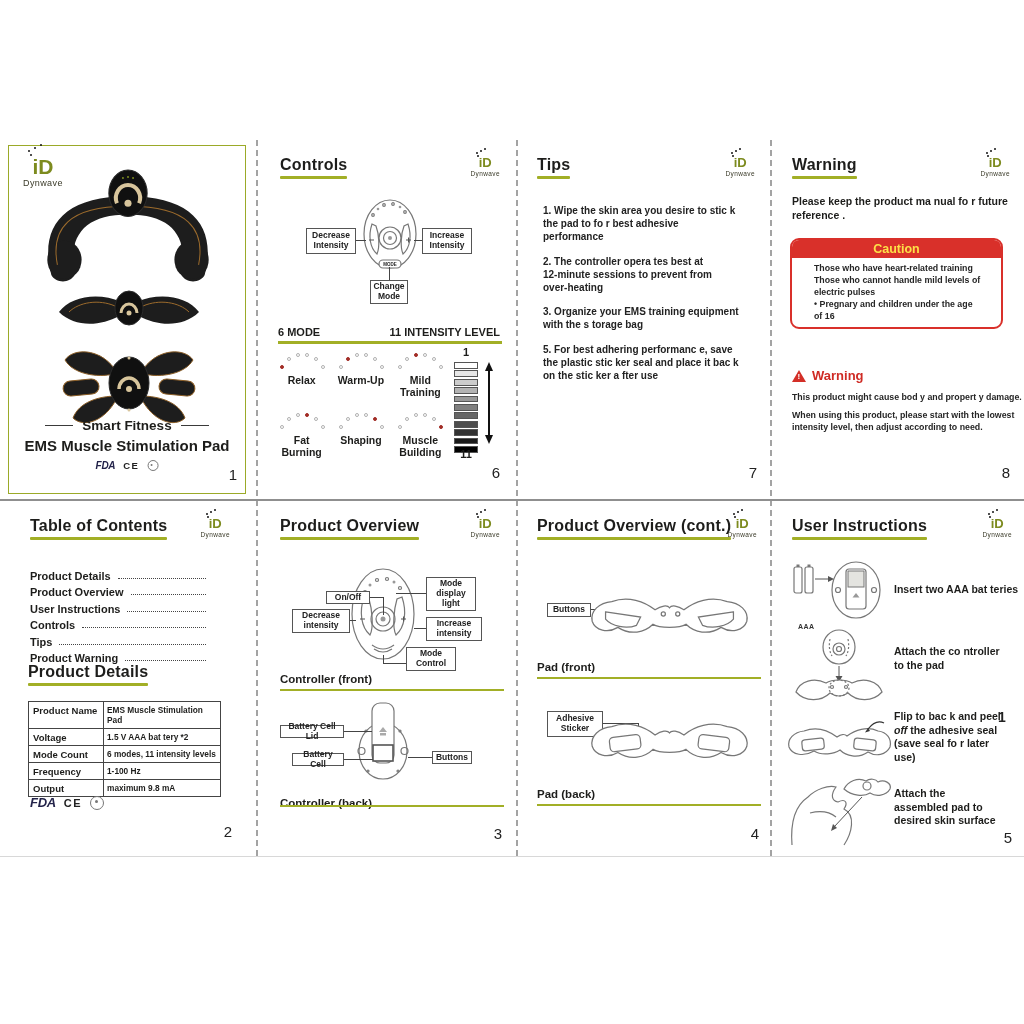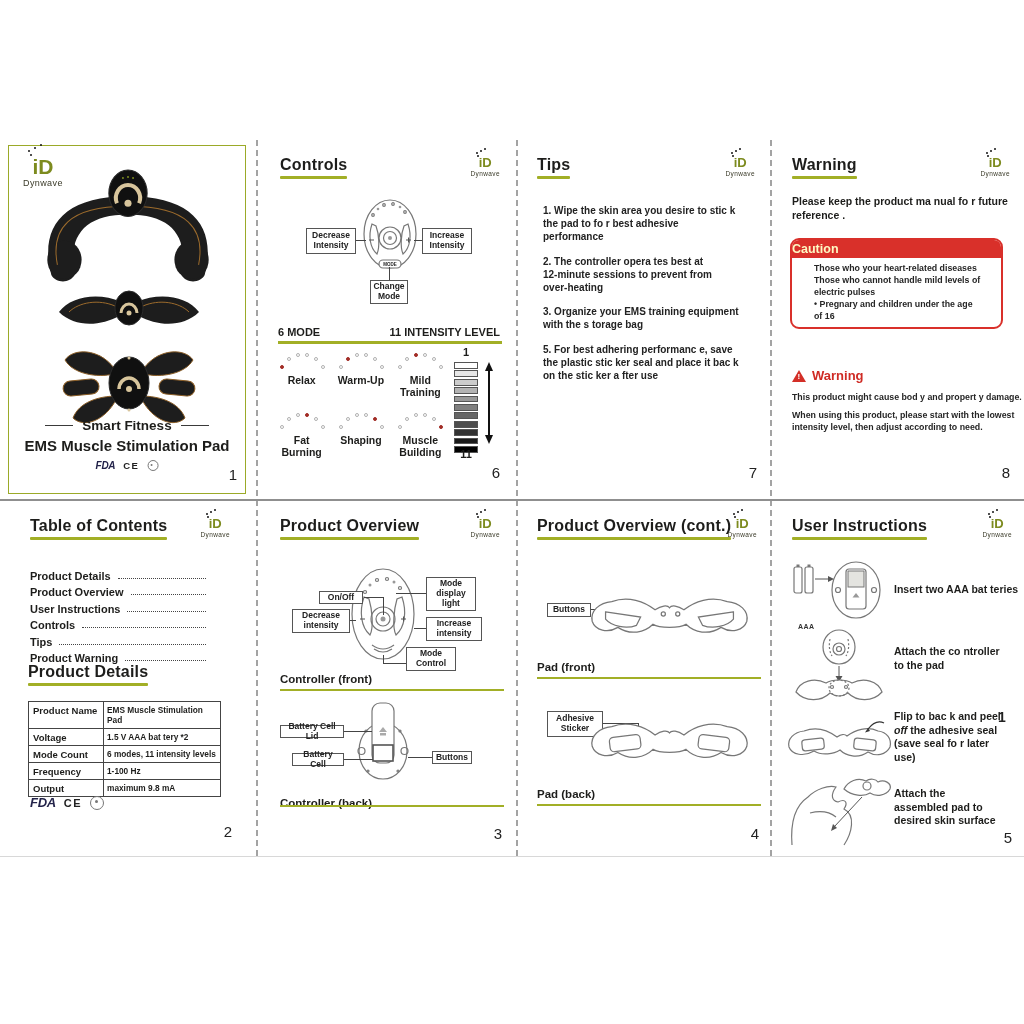--- a/index.html
+++ b/index.html
@@ -43,21 +43,21 @@
   .tip{font-size:10px;font-weight:bold;color:#222;white-space:pre-line;line-height:1.32;margin:0 0 11px 0;}
   .hdr2{position:absolute;font-weight:bold;font-size:11px;color:#1d1d1b;}
   .mode-grid{position:absolute;display:grid;grid-template-columns:repeat(3,1fr);column-gap:8px;row-gap:14px;}
   .micon{position:relative;width:46px;height:18px;margin:0 auto;}
   .mdot{position:absolute;width:4px;height:4px;border-radius:50%;border:1px solid #b0b0b0;background:#fff;box-sizing:border-box;}
   .mdot-red{background:#a22d26;border-color:#a22d26;}
   .mlabel{font-weight:bold;font-size:10.5px;text-align:center;white-space:pre-line;line-height:1.15;margin-top:4px;}
   .ibar{width:22px;height:4.8px;border:1px solid #555;margin-bottom:1.6px;box-sizing:content-box;}
   .ilab{position:absolute;width:24px;text-align:center;font-weight:bold;font-size:11px;}
   .cbox{position:absolute;border:2px solid #d9302a;border-radius:9px;background:#fff;overflow:hidden;box-sizing:border-box;}
-  .chead{background:#d9302a;color:#fef9c3;font-weight:bold;font-size:12.5px;padding:2px 0;}
+  .chead{background:#d9302a;color:#fde047;font-weight:bold;text-align:center;font-size:12.5px;padding:2px 0;}
   .cbody{padding:5px 8px 4px 8px;font-size:8.8px;font-weight:bold;color:#262626;line-height:1.3;}
   .cintro{white-space:pre-line;margin:0 0 5px 0;}
   .citem{white-space:pre-line;margin:0 0 1px 14px;}
   .whead{position:absolute;display:flex;align-items:center;gap:6px;color:#cf2b25;font-weight:bold;font-size:13px;}
   .tri{width:0;height:0;border-left:7px solid transparent;border-right:7px solid transparent;border-bottom:12px solid #d32f27;position:relative;}
   .tri::after{content:"!";position:absolute;left:-1.5px;top:2px;color:#fff;font-size:8px;font-weight:bold;}
   .wpar{position:absolute;font-size:8.8px;font-weight:bold;color:#262626;white-space:pre-line;line-height:1.35;}
   .u{text-decoration:underline;}
   .it{font-style:italic;}
   .tocrow{display:flex;align-items:flex-end;height:16.5px;}
@@ -310,21 +310,21 @@
       <div class="lmark"><span class="sparks"></span><span>iD</span></div>
       <div class="lname">Dynwave</div>
     </div>
     <div class="pp" style="left:20px;top:54px;font-size:10.5px;font-weight:bold;white-space:pre-line;line-height:1.35">Please keep the product ma nual fo r future
 reference .</div>
     <div class="cbox" style="left:18px;top:98px;width:213px">
       <div class="chead">Caution</div>
       <div class="cbody">
         <div>
 
-        <p class="citem">Those who your heart-related diseases</p>
+        <p class="citem">Those who have heart-related training</p>
             <p class="citem">Those who cannot handle mild levels of
 electric pulses</p>
             <p class="citem">•  Pregnary and children under the age
 of 16</p>
           </div>
       </div>
     </div>
     <div class="whead" style="left:20px;top:228px">
       <span class="tri"></span>
       <span>Warning</span>
@@ -434,21 +434,21 @@
       <path class="sn" d="M22,78 Q33,86 44,78"></path>
       <path class="sn" d="M24,82 Q33,88 42,82"></path>
     </svg>
     <div class="cn" style="left:106px;top:92px;width:19px;height:1.3px"></div>
     <div class="cn" style="left:124.5px;top:92px;width:1.3px;height:18px"></div>
     <div class="cn" style="left:90px;top:115px;width:8px;height:1.3px"></div>
     <div class="cn" style="left:138px;top:88px;width:30px;height:1.3px"></div>
     <div class="cn" style="left:156px;top:123px;width:12px;height:1.3px"></div>
     <div class="cn" style="left:124.5px;top:150px;width:1.3px;height:9px"></div>
     <div class="cn" style="left:124.5px;top:158px;width:24px;height:1.3px"></div>
-    <div class="lb" style="left:61px;top:86px;width:44px;height:13px">On/Off</div>
+    <div class="lb" style="left:68px;top:86px;width:44px;height:13px">On/Off</div>
     <div class="lb" style="left:34px;top:104px;width:58px;height:24px">Decrease
 intensity</div>
     <div class="lb" style="left:168px;top:72px;width:50px;height:34px">Mode
 display
 light</div>
     <div class="lb" style="left:168px;top:112px;width:56px;height:24px">Increase
 intensity</div>
     <div class="lb" style="left:148px;top:142px;width:50px;height:24px">Mode
 Control</div>
     <div class="caption" style="left:22px;top:168px">Controller (front)</div>

